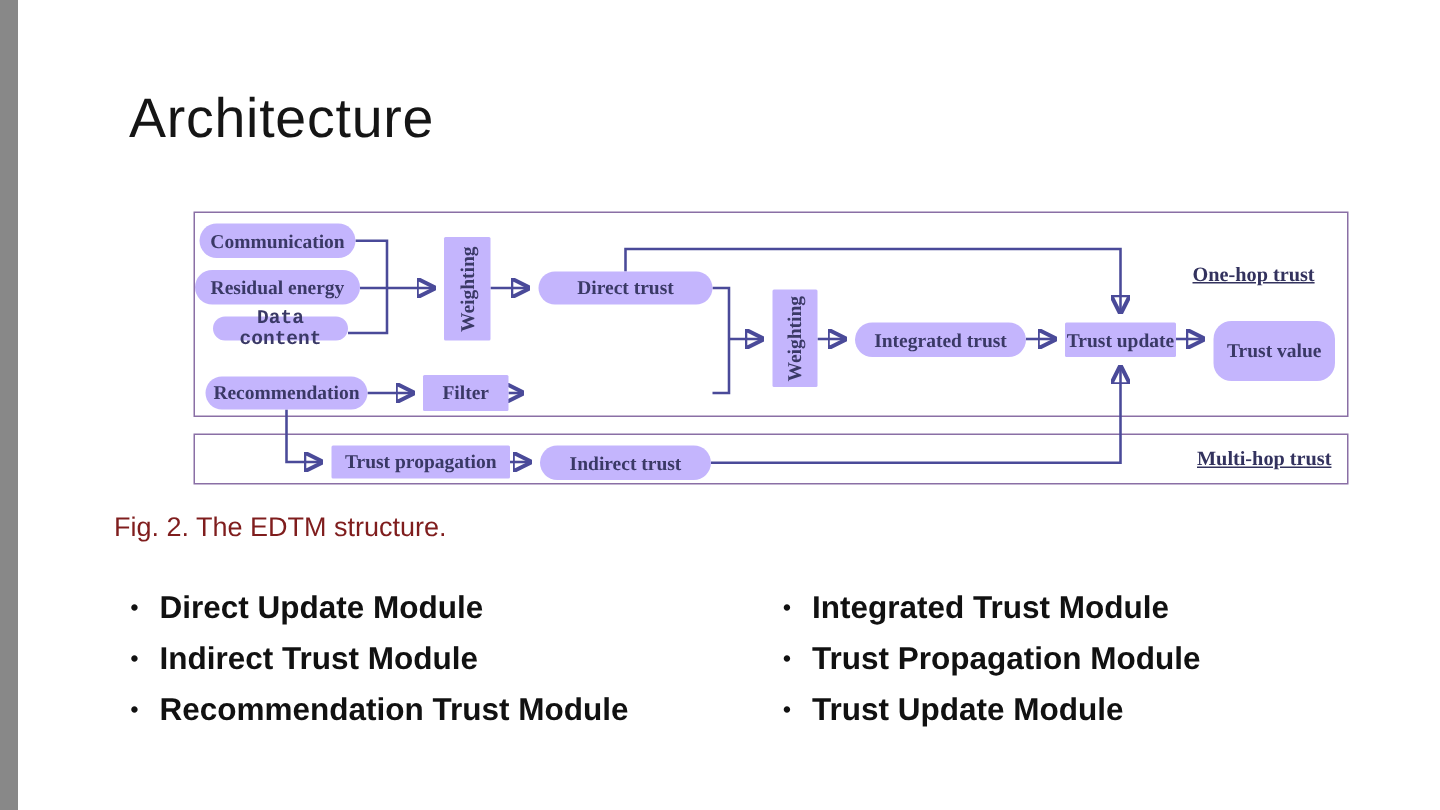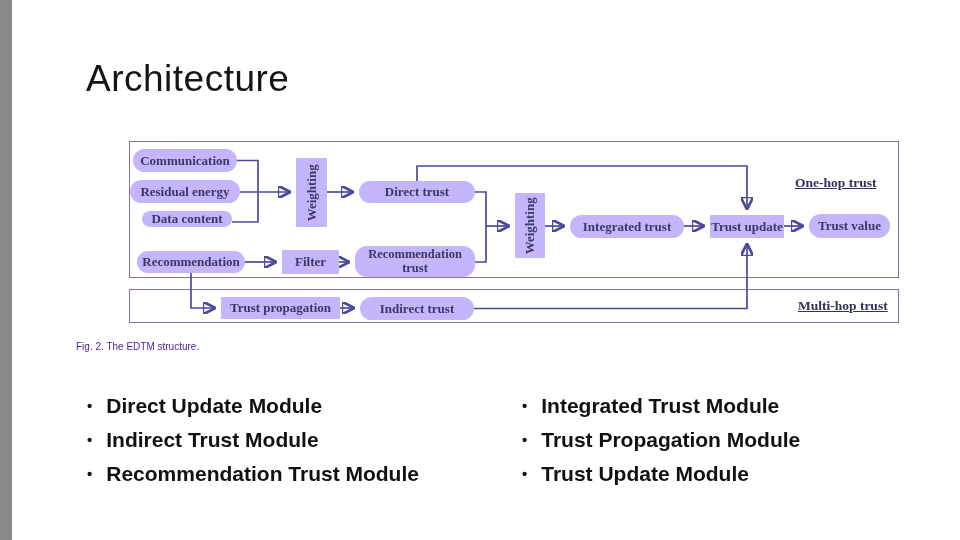--- a/index.html
+++ b/index.html
@@ -22,40 +22,40 @@
   
   .node{position:absolute;display:flex;align-items:center;justify-content:center;
         background:#c4b5fd;color:#3a3966;font-family:"Liberation Serif","DejaVu Serif",serif;
         font-size:13px;font-weight:600;text-align:center;line-height:1.05;}
   .pill{border-radius:12px;}
   .rect{border-radius:1px;}
   .vtext{transform:rotate(-90deg);white-space:nowrap;}
 
   .n0{left:121px;top:149px;width:104px;height:23px;}
   .n1{left:118px;top:180px;width:110px;height:23px;}
-  .n2{left:130px;top:211px;width:90px;height:16px;}
+  .n2{left:130px;top:211px;width:90px;height:16px;font-family:Liberation Mono, monospace;}
   .n3{left:284px;top:158px;width:31px;height:69px;}
   .n4{left:347px;top:181px;width:116px;height:22px;text-align:right;}
   .n5{left:125px;top:251px;width:108px;height:22px;}
   .n6{left:270px;top:250px;width:57px;height:24px;}
   .n7{left:343px;top:246px;width:120px;height:31px;font-size:12.5px;}
   .n8{left:503px;top:193px;width:30px;height:65px;}
   .n9{left:558px;top:215px;width:114px;height:23px;}
   .n10{left:698px;top:215px;width:74px;height:23px;}
-  .n11{left:797px;top:214px;width:81px;height:24px;}
+  .n11{left:797px;top:214px;width:81px;height:40px;}
   .n12{left:209px;top:297px;width:119px;height:22px;}
   .n13{left:348px;top:297px;width:114px;height:23px;}
 
   .zone-label{position:absolute;font-family:"Liberation Serif","DejaVu Serif",serif;
               font-size:13.5px;font-weight:700;color:#33325e;text-decoration:underline;}
   .l-one{left:783px;top:175px;}
   .l-multi{left:786px;top:298px;}
 
   
-  .caption{position:absolute;left:64px;top:341px;font-size:10px;color:#4c1d95;}
+  .caption{position:absolute;left:64px;top:341px;font-size:18px;color:#7f1d1d;}
 
   
   .bullets{position:absolute;top:394px;}
   .bullets-left{left:75px;width:420px;}
   .bullets-right{left:510px;width:420px;}
   .bullet-row{display:flex;align-items:baseline;height:34px;
               font-size:21px;font-weight:600;color:#111;}
   .bullet-dot{font-size:15px;margin-right:14px;position:relative;top:-2px;color:#111;}
 </style>
 </head>
@@ -92,21 +92,20 @@
 
   <div class="node pill n0">Communication</div>
   <div class="node pill n1">Residual energy</div>
   <div class="node pill n2">Data content</div>
   <div class="node rect n3">
     <span class="vtext">Weighting</span>
   </div>
   <div class="node pill n4">Direct trust</div>
   <div class="node pill n5">Recommendation</div>
   <div class="node rect n6">Filter</div>
-  <div class="node pill n7">Recommendation trust</div>
   <div class="node rect n8">
     <span class="vtext">Weighting</span>
   </div>
   <div class="node pill n9">Integrated trust</div>
   <div class="node rect n10">Trust update</div>
   <div class="node pill n11">Trust value</div>
   <div class="node rect n12">Trust propagation</div>
   <div class="node pill n13">Indirect trust</div>
 
   <div class="zone-label l-one">One-hop trust</div>

